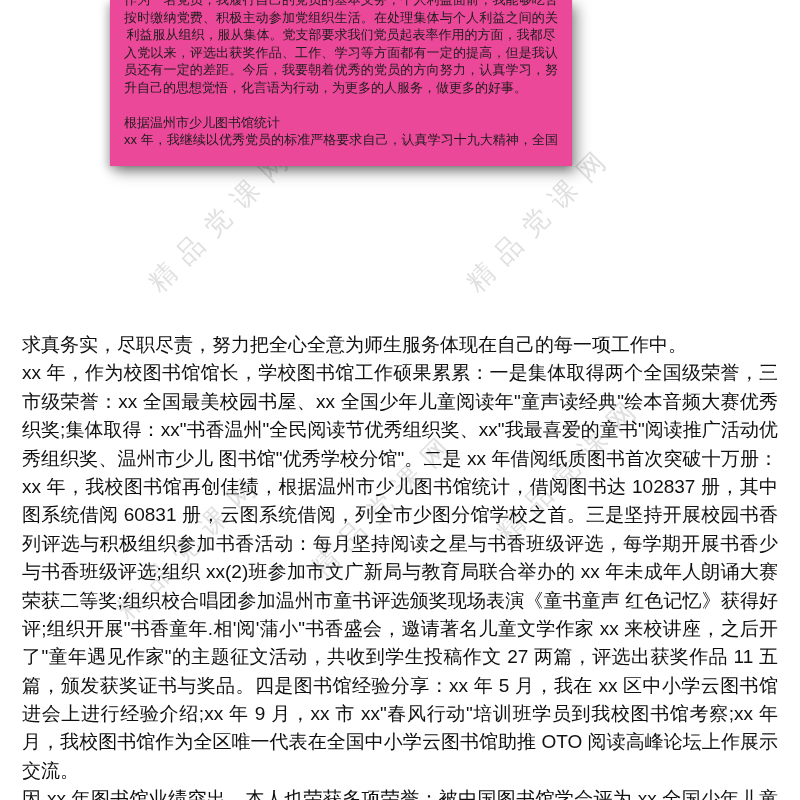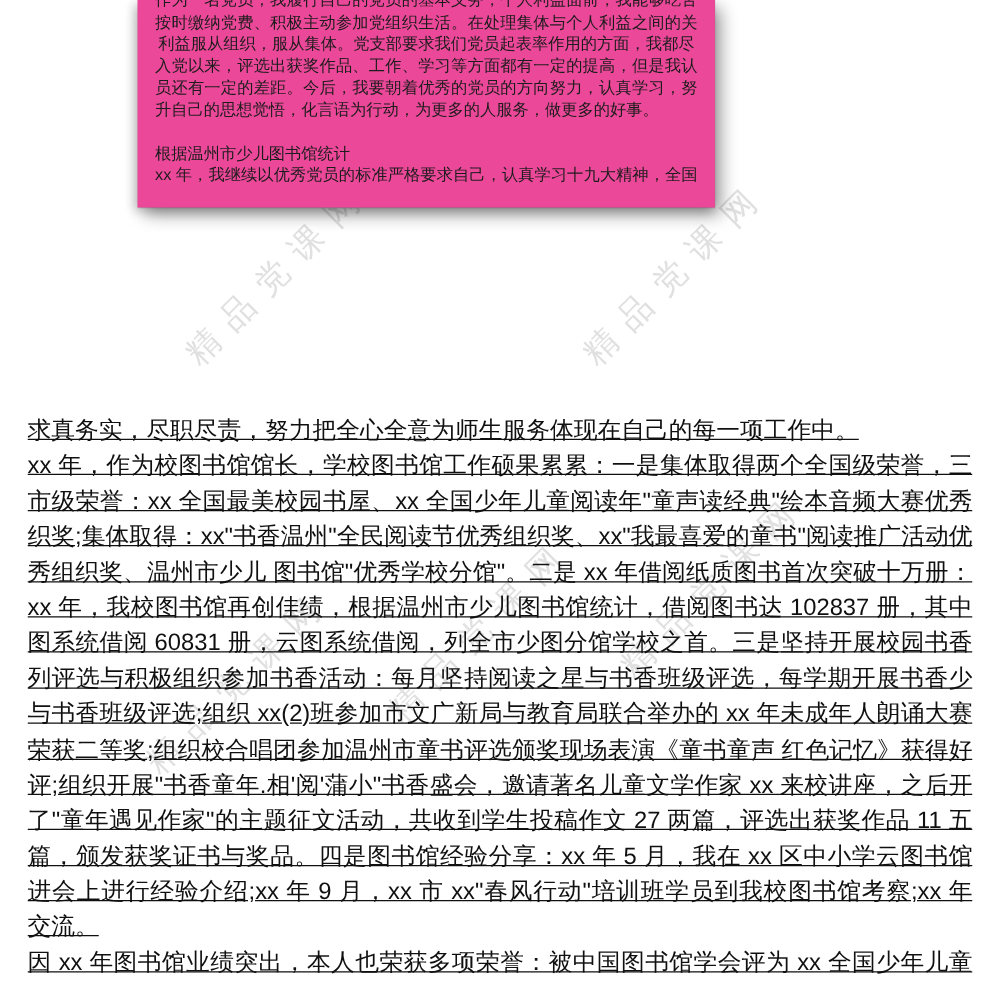--- a/index.html
+++ b/index.html
@@ -29,21 +29,21 @@
     margin:-9px 14px 0 14px;
     font-size:13px;line-height:17.5px;color:#1c1c1c;
   }
   .frag-text .tl{height:17.5px;overflow:hidden;}
 
   
   .main-text{
     position:absolute;left:22px;width:756px;top:331px;z-index:2;
     font-size:19px;line-height:28.4px;color:#101010;
   }
-  .main-text .tl{height:28.4px;overflow:hidden;text-decoration:underline;}
+  .main-text .tl{height:28.4px;overflow:hidden;}
 
   .tl.jl{text-align:justify;text-align-last:justify;}
   .tl.el{text-align:center;text-align-last:left;}
 </style>
 </head>
 <body>
 
 <div class="canvas">
   <div class="wm-layer">
       <span style="left: 222px; top: 218px; color: rgb(224, 224, 224);">精品党课网</span>
@@ -75,16 +75,17 @@
       <div class="tl jl">秀组织奖、温州市少儿 图书馆"优秀学校分馆"。二是 xx 年借阅纸质图书首次突破十万册：</div>
       <div class="tl jl">xx 年，我校图书馆再创佳绩，根据温州市少儿图书馆统计，借阅图书达 102837 册，其中少</div>
       <div class="tl jl">图系统借阅 60831 册，云图系统借阅，列全市少图分馆学校之首。三是坚持开展校园书香系</div>
       <div class="tl jl">列评选与积极组织参加书香活动：每月坚持阅读之星与书香班级评选，每学期开展书香少儿</div>
       <div class="tl jl">与书香班级评选;组织 xx(2)班参加市文广新局与教育局联合举办的 xx 年未成年人朗诵大赛</div>
       <div class="tl jl">荣获二等奖;组织校合唱团参加温州市童书评选颁奖现场表演《童书童声 红色记忆》获得好</div>
       <div class="tl jl">评;组织开展"书香童年.相'阅'蒲小"书香盛会，邀请著名儿童文学作家 xx 来校讲座，之后开展</div>
       <div class="tl jl">了"童年遇见作家"的主题征文活动，共收到学生投稿作文 27 两篇，评选出获奖作品 11 五</div>
       <div class="tl jl">篇，颁发获奖证书与奖品。四是图书馆经验分享：xx 年 5 月，我在 xx 区中小学云图书馆推</div>
       <div class="tl jl">进会上进行经验介绍;xx 年 9 月，xx 市 xx"春风行动"培训班学员到我校图书馆考察;xx 年 10</div>
+      <div class="tl jl">月，我校图书馆作为全区唯一代表在全国中小学云图书馆助推 OTO 阅读高峰论坛上作展示</div>
       <div class="tl el">交流。</div>
       <div class="tl jl">因 xx 年图书馆业绩突出，本人也荣获多项荣誉：被中国图书馆学会评为 xx 全国少年儿童阅</div>
     </div>
 </div>
 
 </body></html>

